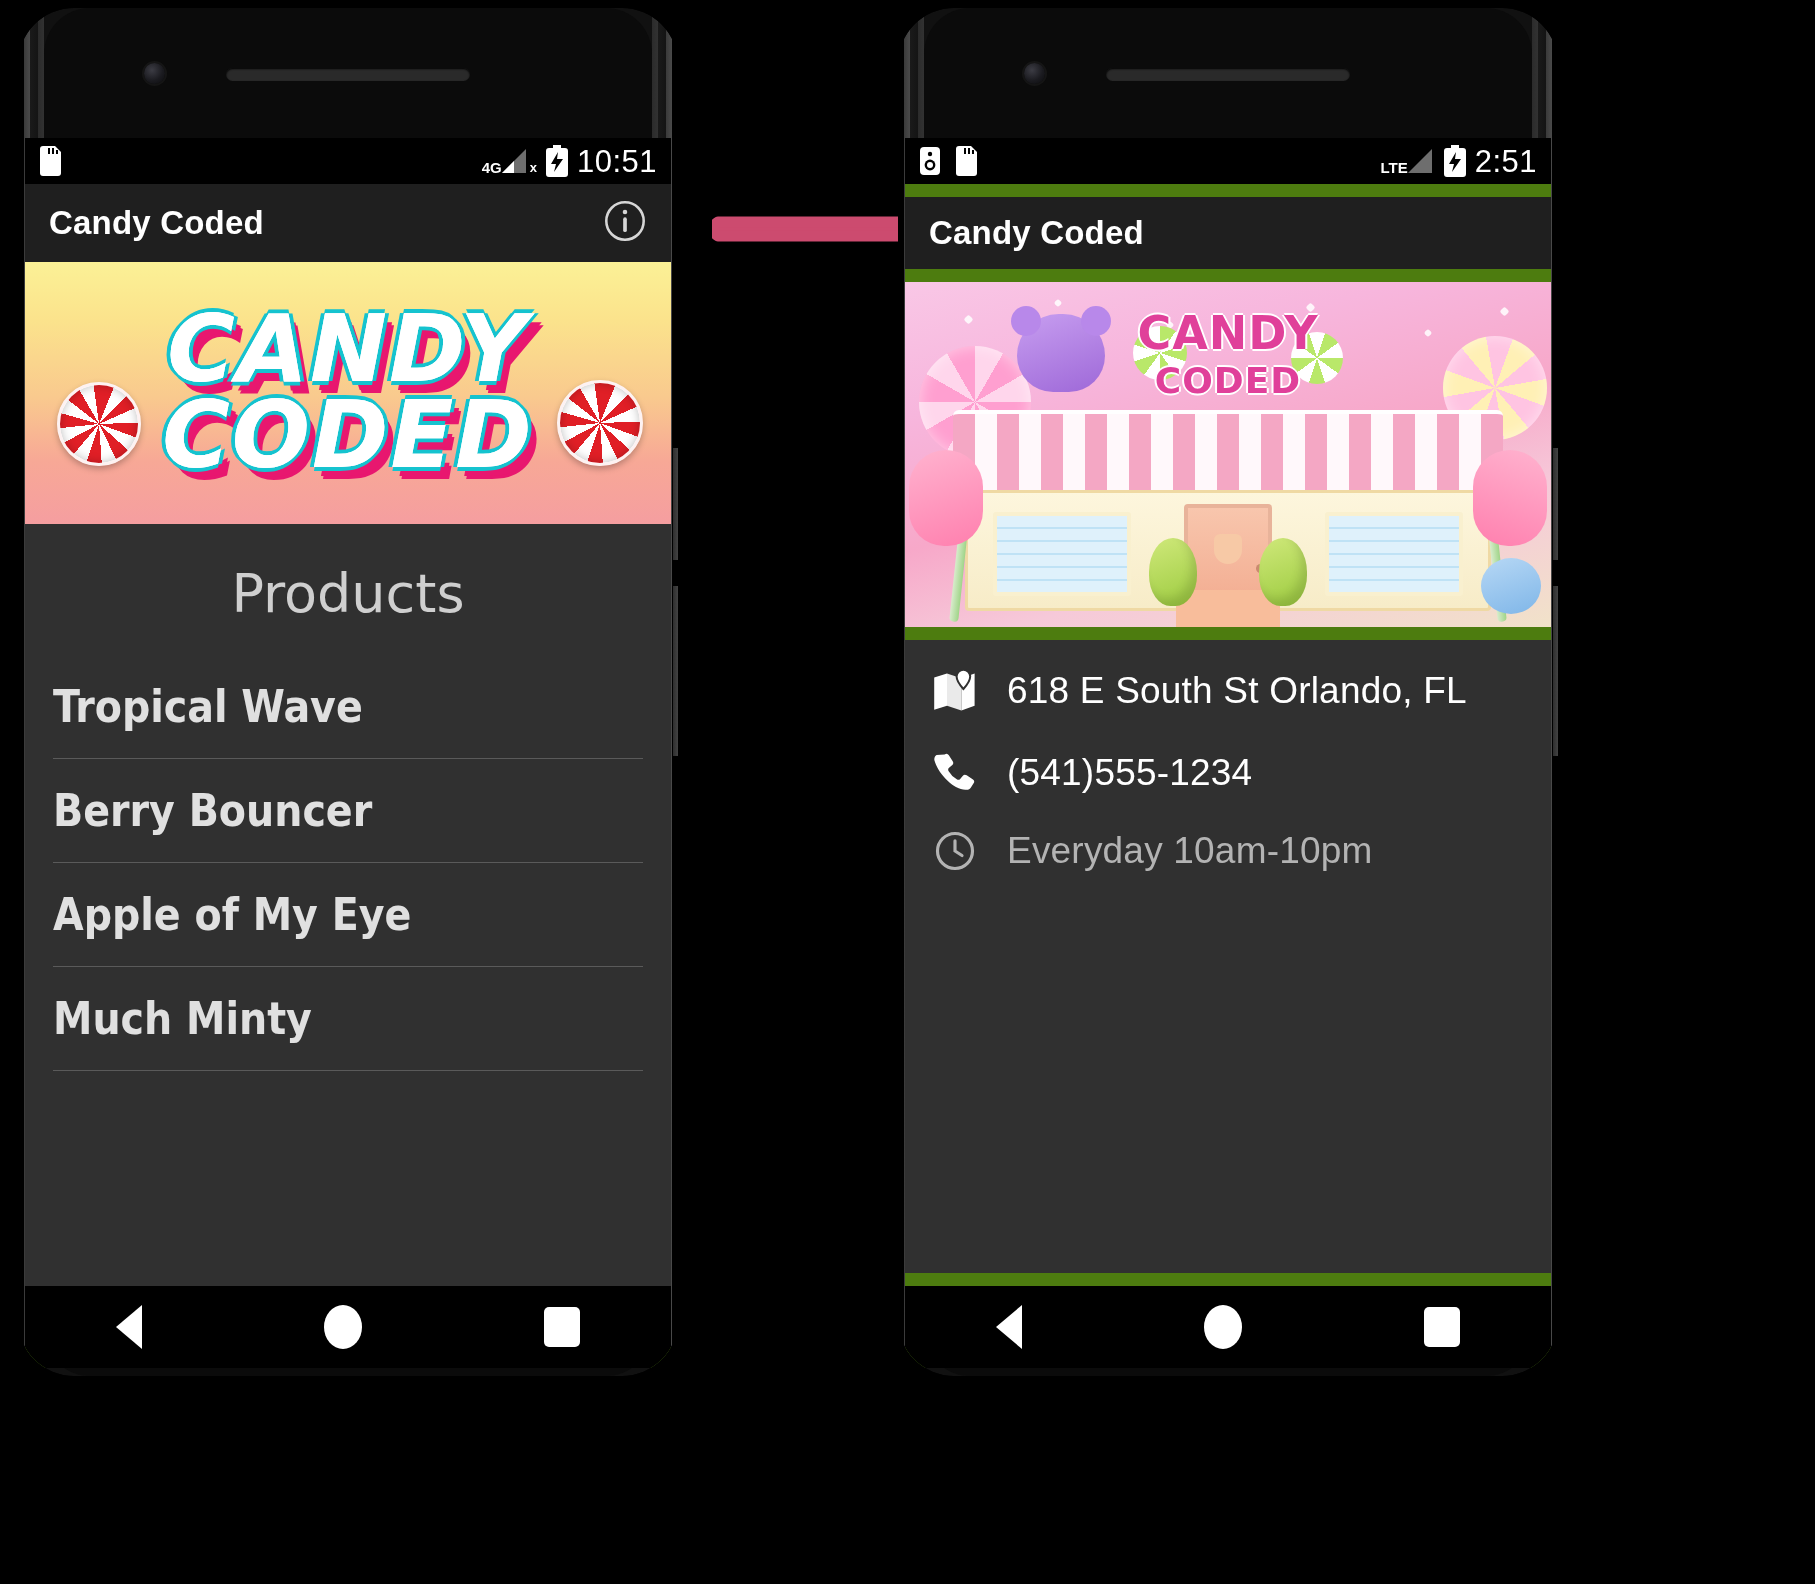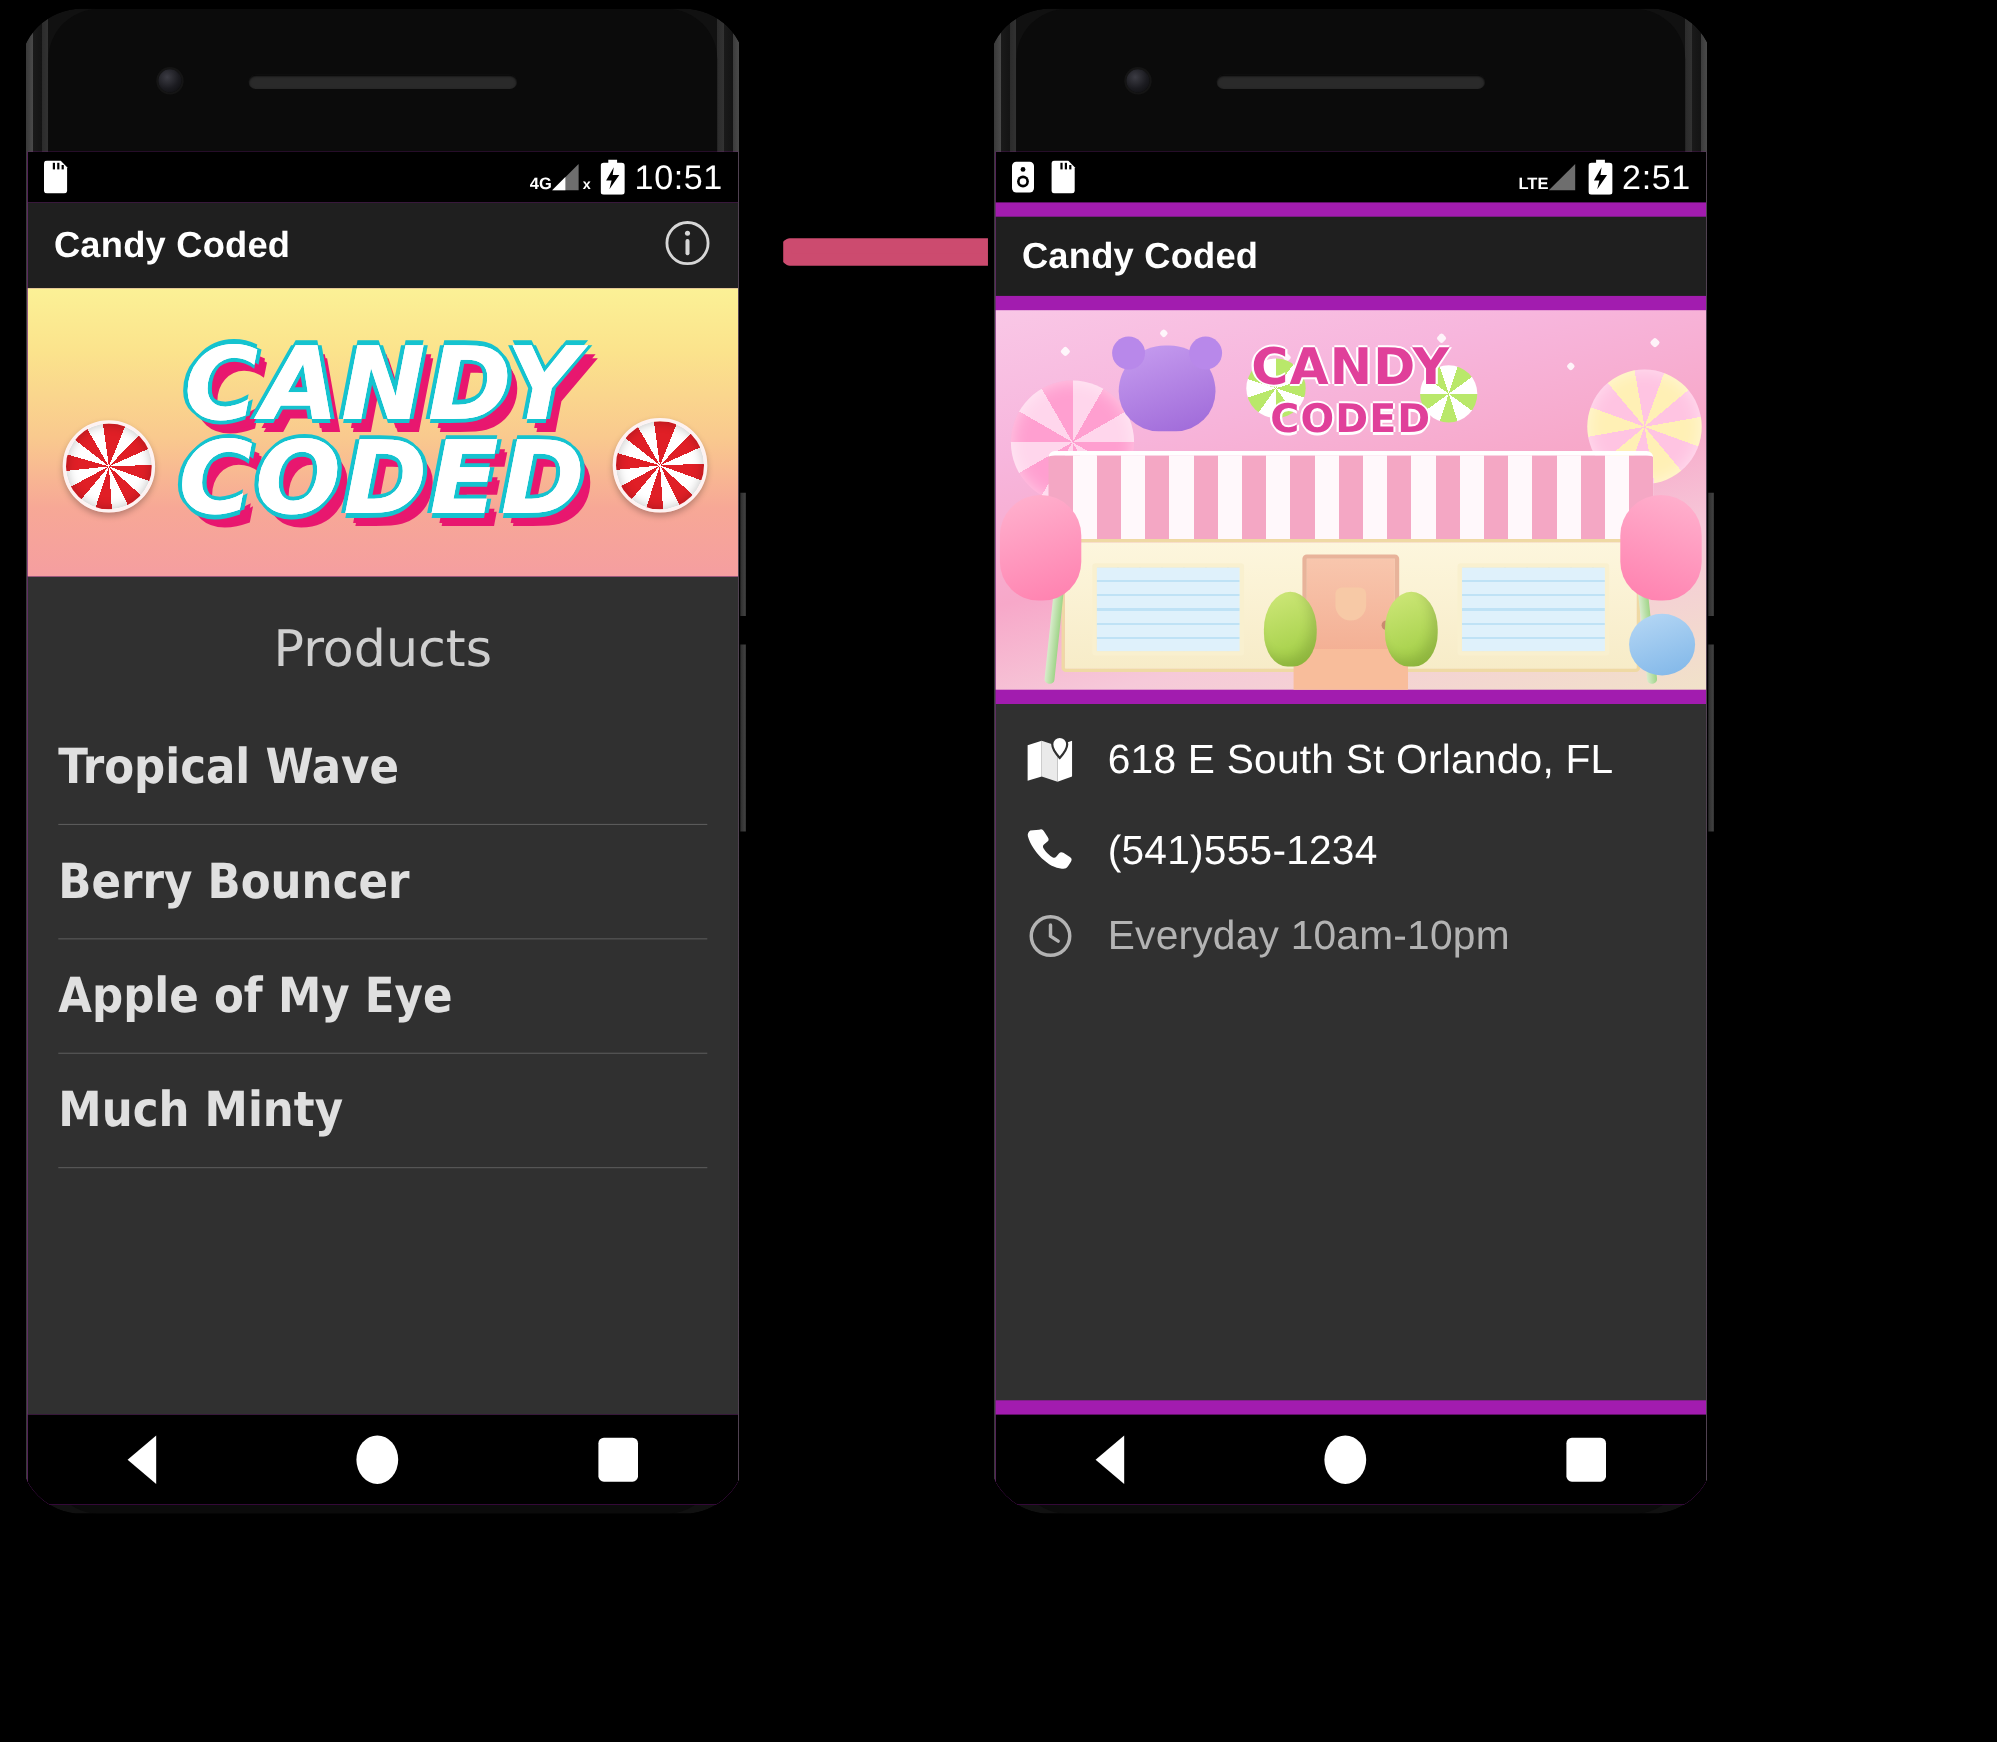--- a/index.html
+++ b/index.html
@@ -55,21 +55,21 @@
     box-shadow: inset 0 1px 2px #000;
   }
   .side-btn {
     position: absolute; right: -6px; width: 11px; border-radius: 0 4px 4px 0;
     background: linear-gradient(90deg,#2e2e2e,#4a4a4a 60%,#1d1d1d);
   }
 
   
   .screen {
     position: absolute; overflow: hidden;
-    background: #a21caf;
+    background: #4d7c0f;
     display: flex; flex-direction: column;
   }
 
   .statusbar {
     height: 46px; background: #000; color: #fff;
     display: flex; align-items: center; padding: 0 14px;
     flex: 0 0 auto;
   }
   .sb-left { display: flex; align-items: center; gap: 14px; }
   .sb-right { margin-left: auto; display: flex; align-items: center; gap: 9px; }
@@ -253,21 +253,21 @@
       <div class="banner-left" style="height:262px;">
         <div class="peppermint" style="left:32px; top:120px; width:84px; height:84px;"></div>
         <div class="peppermint" style="right:28px; top:118px; width:86px; height:86px;"></div>
         <div class="wordmark" style="font-size:92px; text-shadow: 0 0 0 #fff, -4px 0 0 #15c3cf, 4px 0 0 #15c3cf, 0 -4px 0 #15c3cf, 0 4px 0 #15c3cf, 7px 9px 0 #e8176f, 9px 12px 0 #e8176f;">
           <span class="wm-line">CANDY</span>
           <span class="wm-line">CODED</span>
         </div>
       </div>
 
       <div class="content">
-        <div class="section-title" style="font-size:46px; padding:38px 0 30px;">Products</div>
+        <div class="section-title" style="font-size:54px; padding:38px 0 30px;">Products</div>
         <div class="product-list">
           <div class="product-item" style="height:104px; font-size:44px;">
             <span>Tropical Wave</span>
           </div>
           <div class="product-item" style="height:104px; font-size:44px;">
             <span>Berry Bouncer</span>
           </div>
           <div class="product-item" style="height:104px; font-size:44px;">
             <span>Apple of My Eye</span>
           </div>

